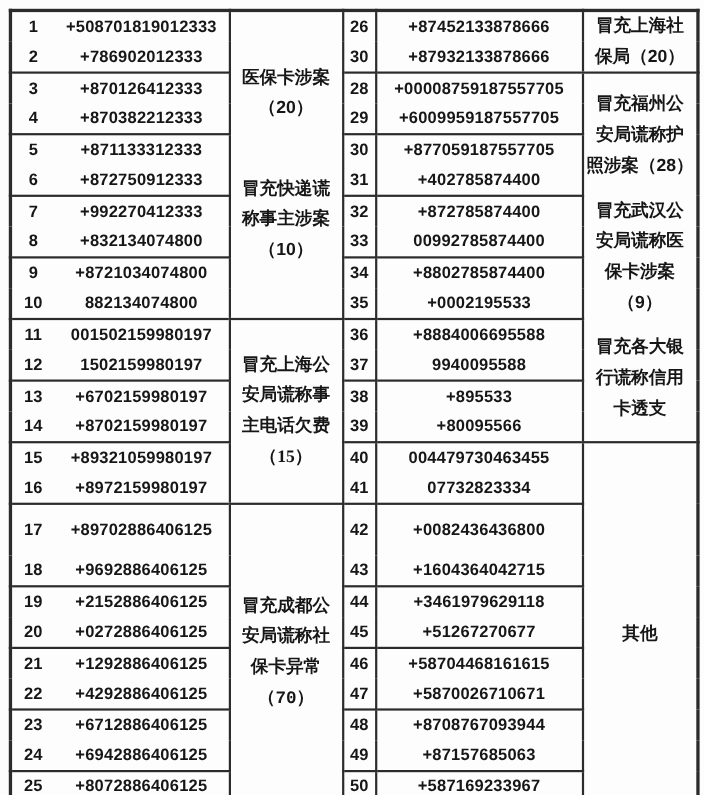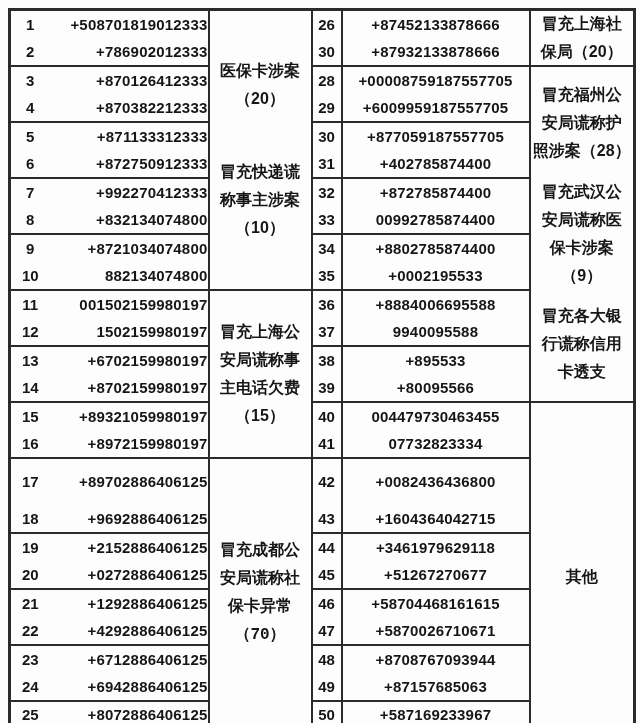--- a/index.html
+++ b/index.html
@@ -38,21 +38,21 @@
   td.lnum, td.rnum{
     font-size:15px;
     text-align:center;
   }
   td.lphone, td.rphone{
     font-size:15px;
     text-align:center;
     letter-spacing:0.2px;
   }
   
-  td.lphone{border-right:2px solid var(--line);text-align:right;}
+  td.lphone{border-right:2px solid var(--line);}
   td.lcat{border-right:2px solid var(--line);border-bottom:2px solid var(--line);}
   td.rnum{border-right:2px solid var(--line);}
   td.rphone{border-right:2px solid var(--line);text-align:center;}
   td.rcat{border-bottom:2px solid var(--line);}
   
   tr.pair-end td.lnum,
   tr.pair-end td.lphone,
   tr.pair-end td.rnum,
   tr.pair-end td.rphone{
     border-bottom:2px solid var(--line);
@@ -174,21 +174,21 @@
         <tr class="pair-end">
           <td class="lnum">10</td>
           <td class="lphone">882134074800</td>
           <td class="rnum">35</td>
           <td class="rphone">+0002195533</td>
         </tr>
         <tr>
           <td class="lnum">11</td>
           <td class="lphone">001502159980197</td>
           <td class="lcat cat" rowspan="6">
-            <div class="cat-wrap single" style="height: 162px;">
+            <div class="cat-wrap single" style="height: 162px; font-family: Liberation Serif, serif;">
               <div class="cat-block">冒充上海公
 安局谎称事
 主电话欠费
 （15）</div>
             </div>
           </td>
           <td class="rnum">36</td>
           <td class="rphone">+8884006695588</td>
         </tr>
         <tr class="pair-end">

